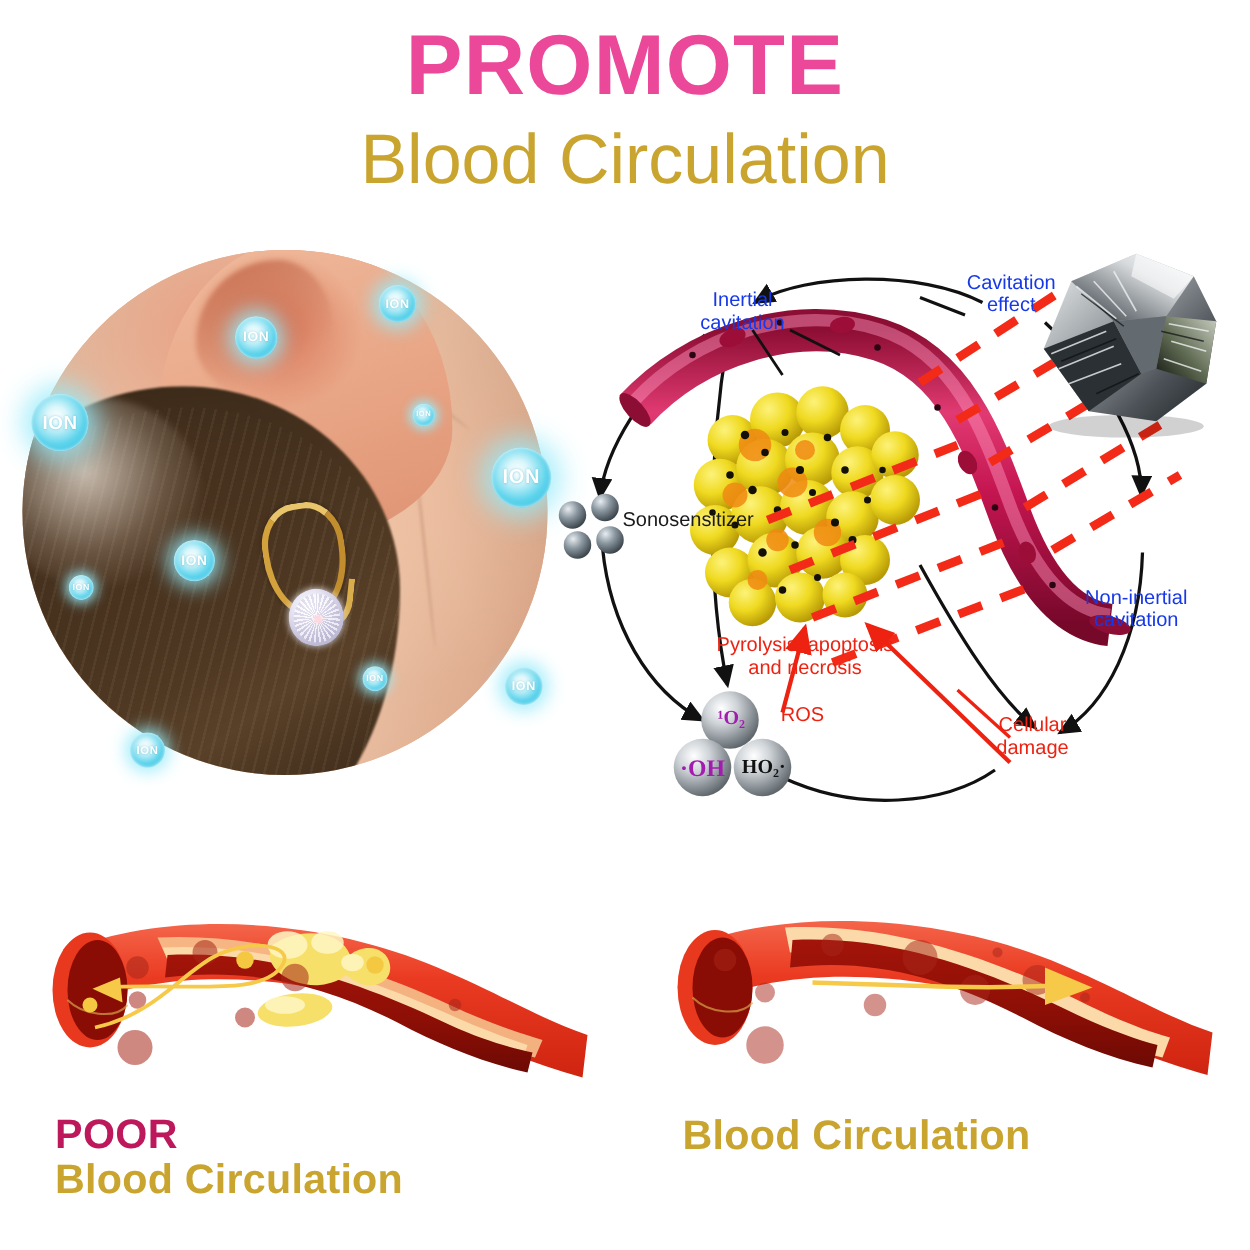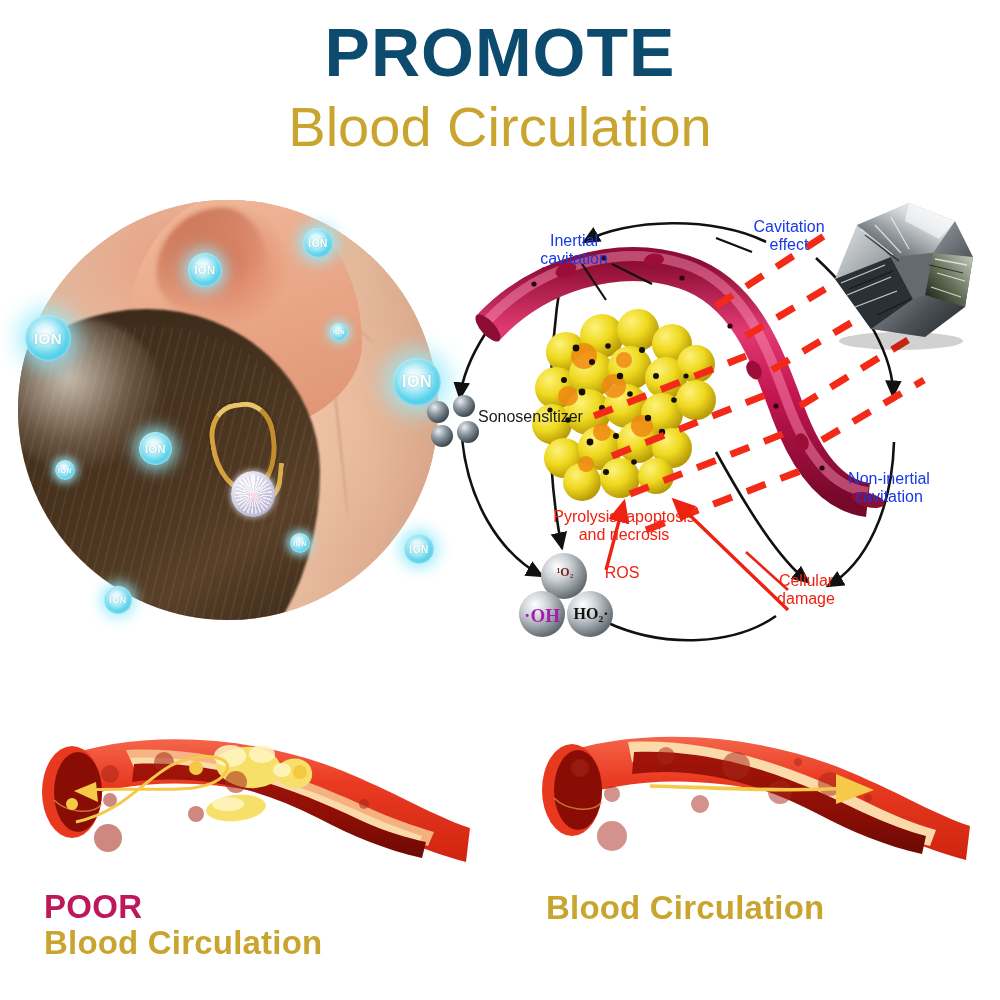--- a/index.html
+++ b/index.html
@@ -10,21 +10,21 @@
     overflow:hidden;
     position:relative;
   }
   .stage{position:relative;width:1000px;height:1000px;}
 
   
   .title-main{
     position:absolute;left:0;top:18px;width:1000px;
     text-align:center;
     font-size:68px;font-weight:bold;letter-spacing:1px;
-    color:#0c4a6e;line-height:1;
+    color:#ec4899;line-height:1;
   }
   .title-sub{
     position:absolute;left:0;top:96px;width:1000px;
     text-align:center;
     font-size:56px;font-weight:normal;letter-spacing:0px;
     color:#c9a52f;line-height:1.1;
   }
 
   
   .photo-circle{
@@ -127,21 +127,21 @@
     color:#ffffff;font-weight:bold;
     font-family:"Liberation Sans", sans-serif;
     background:radial-gradient(circle at 44% 40%, #ffffff 0%, #d9f6fb 22%, #5fd4ec 58%, #25b8dd 100%);
     box-shadow:0 0 12px 5px rgba(150,235,250,.85), 0 0 3px rgba(255,255,255,.95) inset;
     text-shadow:0 0 2px rgba(0,150,180,.5);
     letter-spacing:.5px;
   }
 
   
   .diagram{
-    position:absolute;left:416px;top:180px;width:560px;height:530px;text-decoration:underline;
+    position:absolute;left:436px;top:180px;width:560px;height:530px;text-decoration:underline;
   }
   .diagram svg{position:absolute;left:0;top:0;}
   .dlabel{
     position:absolute;
     font-family:"Liberation Sans", sans-serif;
     line-height:1.12;
     text-align:center;
     white-space:pre-line;
   }
   .lbl-blue{color:#1638e8;font-size:16px;}
@@ -396,21 +396,21 @@
 effect</div>
     <div class="dlabel lbl-blue" style="left:404px;top:290px;width:138px;">Non-inertial
 cavitation</div>
     <div class="dlabel lbl-black" style="left:62px;top:228px;width:140px;text-align:left;">Sonosensitizer</div>
     <div class="dlabel lbl-red" style="left:108px;top:328px;width:200px;">Pyrolysis,  apoptosis
 and necrosis</div>
     <div class="dlabel lbl-red" style="left:176px;top:384px;width:60px;">ROS</div>
     <div class="dlabel lbl-red" style="left:338px;top:392px;width:104px;">Cellular
 damage</div>
 
-    <div class="dlabel lbl-serif" style="left:129px;top:386px;width:40px;font-size:12px;color:#7f1d1d;">¹O₂</div>
+    <div class="dlabel lbl-serif" style="left:129px;top:386px;width:40px;font-size:16px;color:#a21caf;">¹O₂</div>
     <div class="dlabel lbl-serif" style="left:106px;top:425px;width:40px;font-size:19px;color:#a21caf;">·OH</div>
     <div class="dlabel lbl-serif" style="left:153px;top:425px;width:44px;font-size:16px;color:#111;">HO₂·</div>
   </div>
 
   <div class="crystal">
     <svg width="180" height="160" viewBox="0 0 180 160">
       <defs>
         <linearGradient id="mtl1" x1="0" y1="0" x2="1" y2="1">
           <stop offset="0%" stop-color="#f4f6f7"></stop>
             <stop offset="40%" stop-color="#9aa0a4"></stop>

